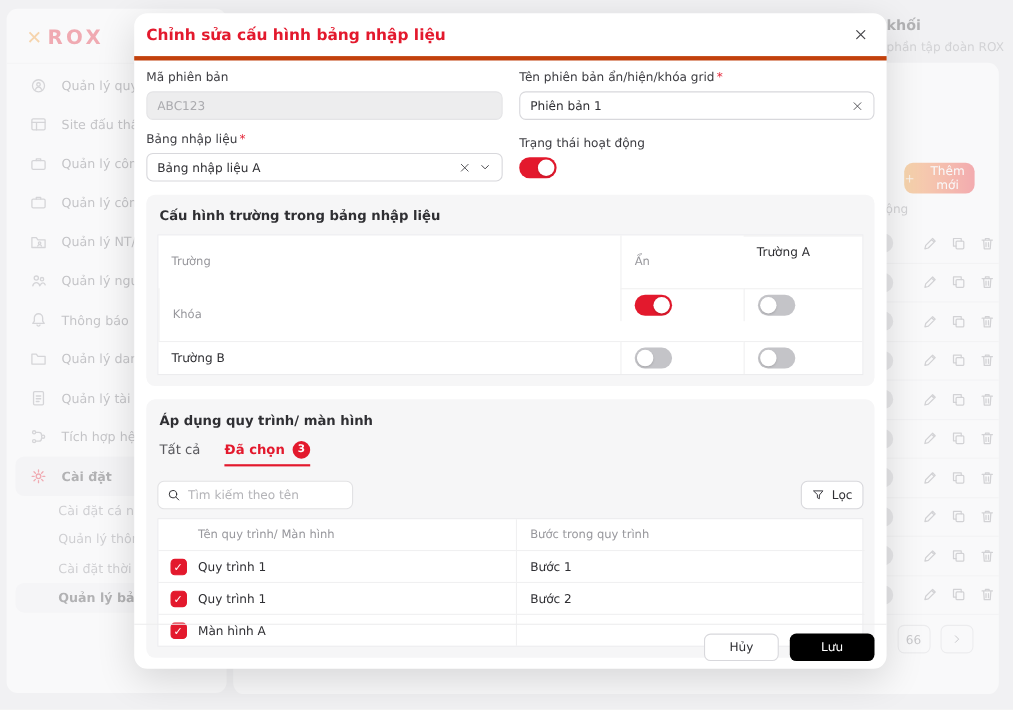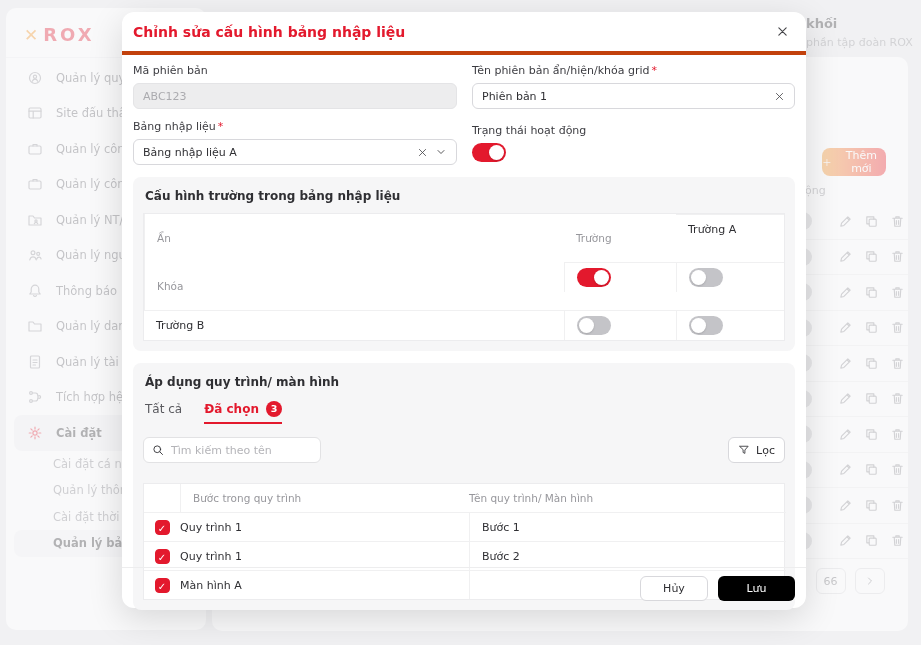--- a/index.html
+++ b/index.html
@@ -83,21 +83,21 @@
   .t1 .h { height:48px; font-size:10.5px; color:#97979c; }
   .t1 .b { height:30px; border-top:1px solid #f0f0f1; }
   .t1 .vl { border-left:1px solid #f0f0f1; }
 
   .tabs { display:flex; align-items:center; gap:22px; height:26px; margin:0 2px 12px; }
   .tab { font-size:12px; color:#5a5a5f; padding-bottom:7px; display:flex; align-items:center; gap:7px; }
   .tab.active { color:#e3192d; font-weight:600; border-bottom:2px solid #e3192d; padding-bottom:5px; }
   .badge { background:#e3192d; color:#fff; font-size:9.5px; min-width:16px; height:16px; border-radius:8px;
            display:flex; align-items:center; justify-content:center; padding:0 4px; }
 
-  .search-row { display:flex; align-items:flex-end; margin-bottom:20px; }
+  .search-row { display:flex; align-items:flex-end; margin-bottom:8px; }
   .search-box { width:178px; height:26px; background:#fff; border:1px solid #e2e2e4; border-radius:6px;
                 display:flex; align-items:center; padding:0 8px; gap:7px; color:#2f2f33; }
   .search-box svg { width:12px; height:12px; flex:0 0 auto; }
   .search-box input { border:none; outline:none; flex:1; font-size:11px; font-family:inherit; color:#2f2f33; min-width:0; }
   .search-box input::placeholder { color:#b4b4b8; }
   .filter-btn { margin-left:auto; height:26px; background:#fff; border:1px solid #d8d8dc; border-radius:6px;
                 display:flex; align-items:center; gap:6px; padding:0 9px; font-size:11px; color:#2f2f33; font-family:inherit; }
   .filter-btn svg { width:12px; height:12px; color:#3c3c41; }
 
   .t2 { background:#fff; border:1px solid #ececee; display:grid; grid-template-columns:36px 289px 317px; }
@@ -503,22 +503,22 @@
             </div>
           <div class="toggle on">
               <div class="knob"></div>
             </div>
         </div>
       </div>
 
       <div class="panel">
         <div class="panel-title">Cấu hình trường trong bảng nhập liệu</div>
         <div class="t1">
+          <div class="cell h">Trường</div>
           <div class="cell h vl">Ẩn</div>
-          <div class="cell h">Trường</div>
           <div class="cell b">Trường A</div>
 
           <div class="cell h vl">Khóa</div>
           <div class="cell b vl">
               <div class="toggle on">
                 <div class="knob"></div>
               </div>
             </div>
           <div class="cell b vl">
               <div class="toggle">
@@ -563,22 +563,22 @@
           <button class="filter-btn">
             <svg class="ic">
                 <use href="#i-funnel"></use>
               </svg>
             <span>Lọc</span>
           </button>
         </div>
 
         <div class="t2">
           <div class="cell h cbcell"></div>
+          <div class="cell h">Tên quy trình/ Màn hình</div>
           <div class="cell h vl c3">Bước trong quy trình</div>
-          <div class="cell h">Tên quy trình/ Màn hình</div>
 
           <div class="cell b cbcell">
               <span class="checkbox checked"></span>
             </div>
           <div class="cell b">Quy trình 1</div>
           <div class="cell b vl c3">Bước 1</div>
 
           <div class="cell b cbcell">
               <span class="checkbox checked"></span>
             </div>

